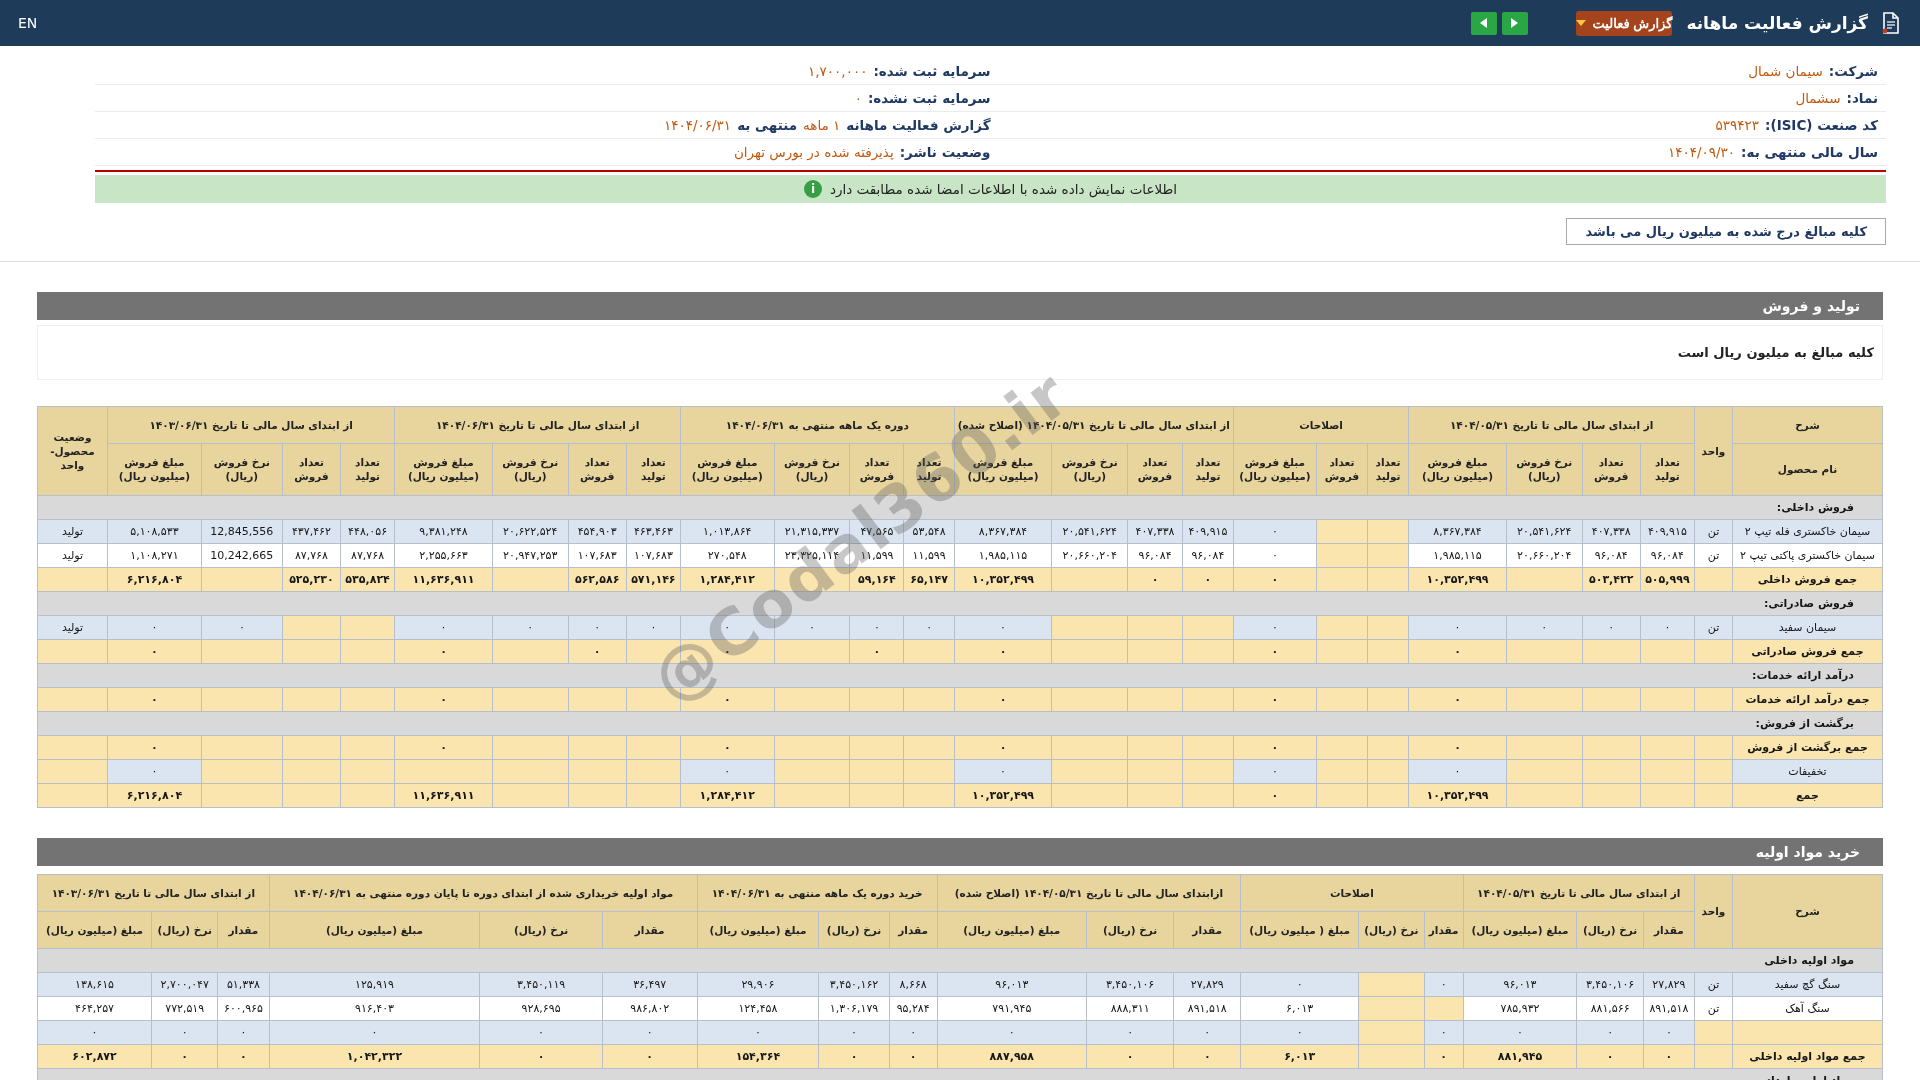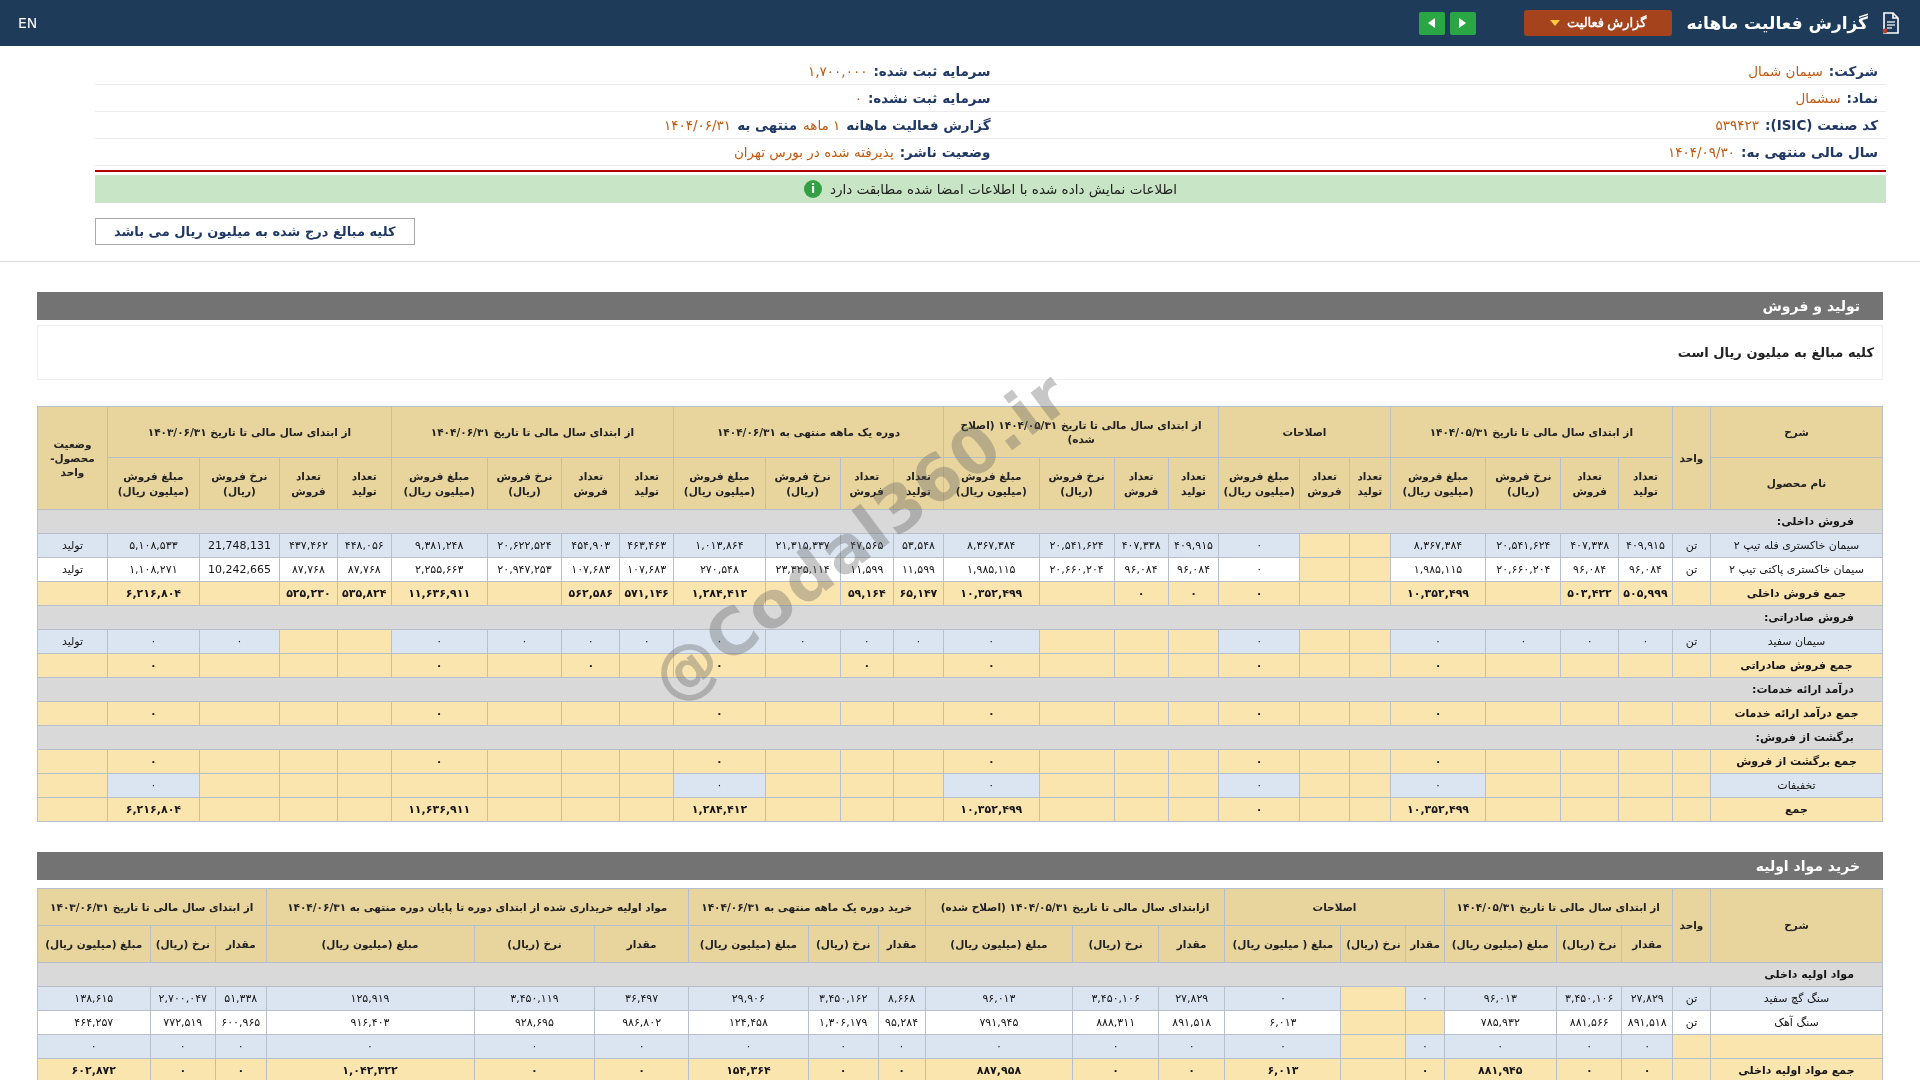--- a/index.html
+++ b/index.html
@@ -5,55 +5,55 @@
   *{box-sizing:border-box;}
   html,body{margin:0;padding:0;}
   body{width:1920px;height:1080px;overflow:hidden;background:#fff;direction:rtl;
        font-family:"DejaVu Sans","Liberation Sans",sans-serif;position:relative;}
 
   
   .navbar{height:46px;background:#1e3c5a;display:flex;align-items:center;padding:0 18px;}
   .doc-icon{display:flex;align-items:center;}
   .nav-title{color:#fff;font-size:17px;font-weight:bold;margin:0 10px 0 14px;}
   .report-badge{display:flex;align-items:center;gap:7px;background:#a5431c;border:none;color:#fff;
-       font-size:13px;font-weight:bold;padding:5px 26px;border-radius:3px;cursor:pointer;font-family:Liberation Serif, serif;}
+       font-size:13px;font-weight:bold;padding:5px 0;border-radius:3px;cursor:pointer;font-family:Liberation Sans, sans-serif;}
   .caret{width:0;height:0;border-left:5px solid transparent;border-right:5px solid transparent;border-top:6px solid #ffc83d;}
   .nav-arrows{display:flex;gap:5px;margin-right:48px;}
   .arrow-btn{width:26px;height:23px;background:#2aa744;border:none;border-radius:2px;display:flex;
        align-items:center;justify-content:center;cursor:pointer;}
   .tri-right{width:0;height:0;border-top:5px solid transparent;border-bottom:5px solid transparent;border-left:7px solid #fff;}
   .tri-left{width:0;height:0;border-top:5px solid transparent;border-bottom:5px solid transparent;border-right:7px solid #fff;}
   .lang{margin-right:auto;color:#fff;font-size:14px;text-decoration:none;cursor:pointer;}
 
   
   .info-panel{margin:12px 34px 0 95px;font-size:13.5px;}
   .info-row{display:flex;border-bottom:1px solid #ebebeb;padding:5px 8px;}
   .info-cell{width:50%;display:flex;align-items:center;gap:6px;}
   .lbl{color:#1f3864;font-weight:bold;}
   .val{color:#c05a11;}
   .red-line{height:2px;background:#b30000;margin:4px 34px 0 95px;}
   .notice{margin:3px 34px 0 95px;background:#c8e6c5;display:flex;align-items:center;justify-content:center;
        gap:8px;padding:5px 0;font-size:13.5px;color:#222;}
   .info-i{width:18px;height:18px;border-radius:50%;background:#34a043;color:#fff;font-size:12px;font-weight:bold;
        display:flex;align-items:center;justify-content:center;}
-  .amounts-row{margin:15px 34px 0 95px;display:flex;justify-content:flex-end;}
+  .amounts-row{margin:15px 34px 0 95px;display:flex;justify-content:flex-start;}
   .amounts-btn{border:1px solid #a9a9a9;background:#fff;padding:5px 18px;font-size:13px;font-weight:bold;color:#1f3864;cursor:pointer;font-family:inherit;}
   .divider{margin-top:16px;border-top:1px solid #dcdcdc;}
 
   
   .section-bar{margin:30px 37px 0;background:#737373;color:#fff;font-size:14px;font-weight:bold;padding:6px 23px;}
   .note-row{margin:5px 37px 0;padding:19px 8px;font-size:13px;font-weight:bold;color:#222;border:1px solid #f0f0f0;}
   .table-wrap{margin:26px 37px 0;}
   .table-wrap.t2{margin-top:8px;}
   .grid{width:100%;border-collapse:collapse;font-size:11px;color:#161616;}
   .grid th{border:1px solid #b7c0ca;background:#e8d59d;padding:11px 2px;font-size:10.5px;font-weight:bold;line-height:1.35;color:#222;}
   .grid td{border:1px solid #b7c0ca;height:24px;padding:1px 3px;text-align:center;}
   .grid td.num{white-space:nowrap;}
   .grid td.name{text-align:center;padding:2px 6px;}
-  .grid th.namecol{width:172px;}
+  .grid th.namecol{width:150px;}
   .grid th.unitcol{width:38px;}
   .grid th.statuscol{width:70px;}
   .grid tr.sec td{background:#d9d9d9;text-align:right;font-weight:bold;padding:3px 28px;}
   .grid tr.blue td.filled{background:#dbe5f1;}
   .grid tr.white td.filled{background:#fff;}
   .grid td.empty{background:#fbe5af;}
   .grid tr.sum td{background:#fbe5af;font-weight:bold;}
 
   .watermark{position:absolute;left:610px;top:500px;transform:rotate(-37deg);font-size:64px;font-weight:bold;
        color:rgba(95,95,95,0.35);letter-spacing:2px;direction:ltr;pointer-events:none;z-index:9;}
@@ -212,21 +212,21 @@
             <td class="num filled">۵۳,۵۴۸</td>
             <td class="num filled">۴۷,۵۶۵</td>
             <td class="num filled">۲۱,۳۱۵,۳۳۷</td>
             <td class="num filled">۱,۰۱۳,۸۶۴</td>
             <td class="num filled">۴۶۳,۴۶۳</td>
             <td class="num filled">۴۵۴,۹۰۳</td>
             <td class="num filled">۲۰,۶۲۲,۵۲۴</td>
             <td class="num filled">۹,۳۸۱,۲۴۸</td>
             <td class="num filled">۴۴۸,۰۵۶</td>
             <td class="num filled">۴۳۷,۴۶۲</td>
-            <td class="num filled">21,748,131</td>
+            <td class="num filled">12,845,556</td>
             <td class="num filled">۵,۱۰۸,۵۳۳</td>
             <td class="status filled">تولید</td>
           </tr>
           <tr class="white">
             <td class="name filled">سیمان خاکستری پاکتی تیپ ۲</td>
             <td class="unit filled">تن</td>
             <td class="num filled">۹۶,۰۸۴</td>
             <td class="num filled">۹۶,۰۸۴</td>
             <td class="num filled">۲۰,۶۶۰,۲۰۴</td>
             <td class="num filled">۱,۹۸۵,۱۱۵</td>

